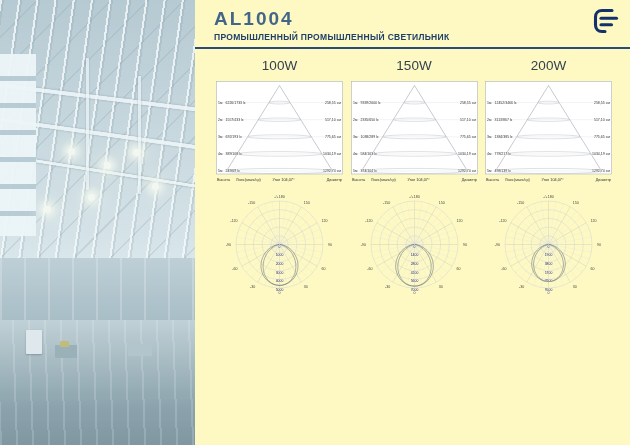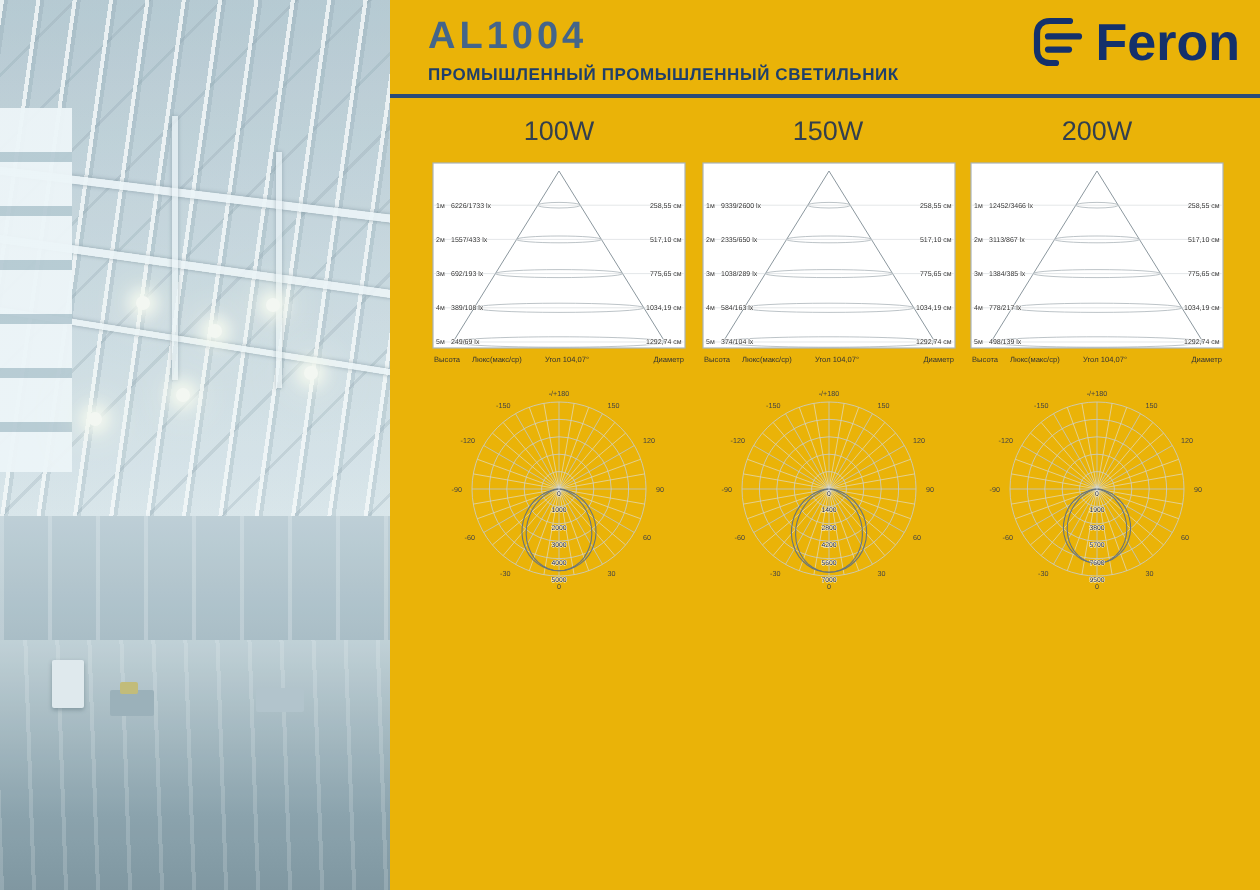--- a/index.html
+++ b/index.html
@@ -35,21 +35,21 @@
         box-shadow:0 0 7px 4px rgba(255,255,244,.9),0 0 18px 8px rgba(255,255,240,.35);}
   .l1{left:68px;top:148px}.l2{left:104px;top:162px}.l3{left:133px;top:149px}
   .l4{left:88px;top:194px}.l5{left:152px;top:183px}.l6{left:44px;top:206px}
   .eq{position:absolute;border-radius:1px;}
   .eq1{left:26px;top:330px;width:16px;height:24px;background:#e9eff2;box-shadow:0 1px 2px rgba(60,80,90,.4);}
   .eq2{left:55px;top:345px;width:22px;height:13px;background:#9db0b9;}
   .eq3{left:60px;top:341px;width:9px;height:6px;background:#c9bd72;}
   .eq4{left:128px;top:344px;width:24px;height:12px;background:#b7c6cd;}
 
   
-  .content{position:absolute;left:195px;top:0;width:435px;height:445px;background:#eab308;}
+  .content{position:absolute;left:195px;top:0;width:435px;height:445px;background:#fef9c3;}
   .header{position:relative;height:47px;}
   .titles{position:absolute;left:19px;top:9px;}
   .title{font-size:19px;font-weight:bold;letter-spacing:2px;color:#44658a;line-height:20px;}
   .subtitle{font-size:8.5px;font-weight:bold;letter-spacing:.3px;color:#1f3f6b;margin-top:3px;}
   .logo{position:absolute;right:10px;top:7px;display:flex;align-items:center;gap:5px;}
   .logo-text{font-size:26px;font-weight:800;color:#14316b;letter-spacing:0;line-height:26px;}
   .divider{position:absolute;left:0;right:0;top:47px;height:2px;background:#2a4b78;}
 
   .columns{position:absolute;left:0;top:56px;width:435px;display:flex;
            justify-content:space-between;padding:0 16px 0 19px;box-sizing:border-box;}
@@ -90,21 +90,20 @@
     <div class="titles">
       <div class="title">AL1004</div>
       <div class="subtitle">ПРОМЫШЛЕННЫЙ ПРОМЫШЛЕННЫЙ СВЕТИЛЬНИК</div>
     </div>
     <div class="logo">
       <svg width="28" height="28" viewBox="0 0 28 28">
         <path d="M20 3.5 H10 C6 3.5 3.5 6 3.5 10 V18 C3.5 22 6 24.5 10 24.5 H13" fill="none" stroke="#14316b" stroke-width="3.1" stroke-linecap="round"></path>
         <path d="M9 11.2 H24.5" fill="none" stroke="#14316b" stroke-width="3.1" stroke-linecap="round"></path>
         <path d="M9 17.8 H19.5" fill="none" stroke="#14316b" stroke-width="3.1" stroke-linecap="round"></path>
       </svg>
-      <span class="logo-text">Feron</span>
     </div>
   </div>
   <div class="divider"></div>
 
   <div class="columns">
     <div class="variant">
       <div class="variant-title">100W</div>
       <svg id="cone-0" class="cone-svg" width="131" height="106" viewBox="0 0 131 106">
           <rect x="2.5" y="2.5" width="126" height="92.5" fill="#fff" stroke="#aab4ba" stroke-width="0.6"></rect>
           <line x1="65.5" y1="6.5" x2="12.5" y2="92" stroke="#8b979e" stroke-width="0.5"></line>

